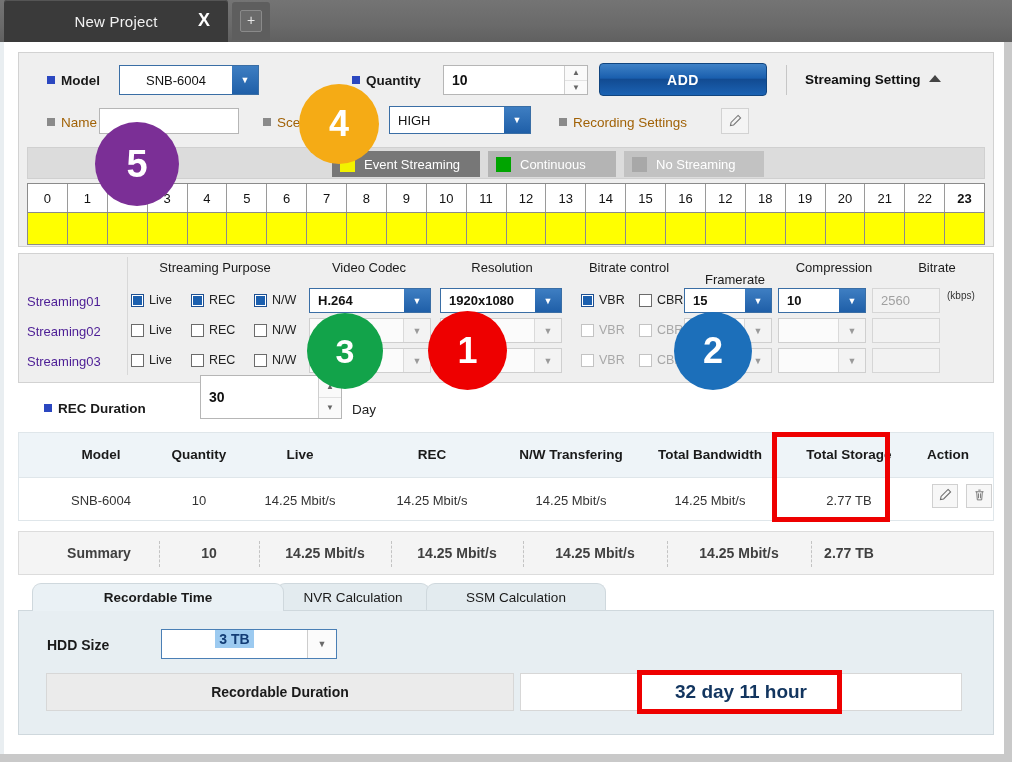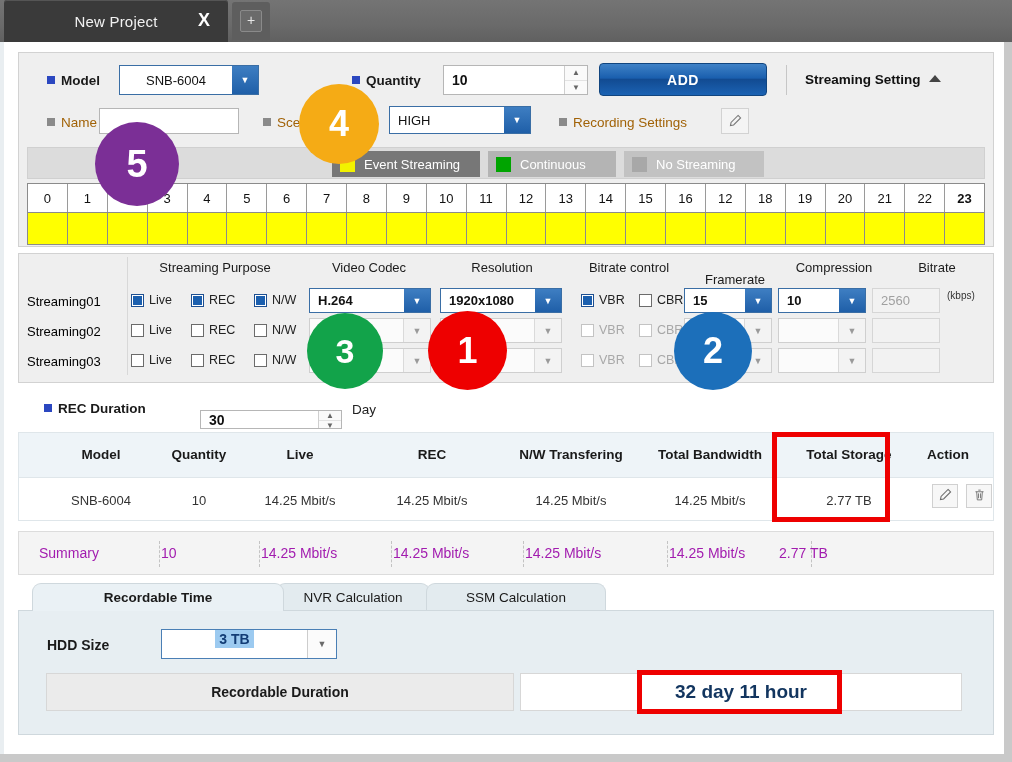--- a/index.html
+++ b/index.html
@@ -332,21 +332,21 @@
     position: absolute;
     top: 6px;
     font-size: 13px;
     color: #1b1b1b;
     text-align: center;
     white-space: nowrap;
   }
   .strow-label {
     position: absolute;
     font-size: 13px;
-    color: #000000;
+    color: #4c1d95;
     white-space: nowrap;
     text-align: center;
   }
   .headsep{
     position:absolute;
     top: 3px;
     width: 1px; height: 118px;
     background: #d8d8d8;
   }
   .chk {
@@ -440,24 +440,24 @@
     position: absolute;
     left: 18px; top: 531px;
     width: 976px; height: 44px;
     background: #f4f4f4;
     border: 1px solid #dcdcdc;
     box-sizing: border-box;
   }
   .sumcell {
     position: absolute;
     top: 13px;
-    text-align: left;
-    font-weight: normal;
+    text-align: center;
+    font-weight: bold;
     font-size: 14px;
-    color: #a21caf;
+    color: #404040;
     white-space: nowrap;
   }
   .sumsep {
     position: absolute;
     top: 9px;
     width: 1px; height: 26px;
     border-left: 1px dashed #c3c3c3;
   }
 
   
@@ -857,21 +857,21 @@
     <div class="combo disabled" style="left:759px;top:94px;width:88px;height:25px;">
       <div class="val left"></div>
       <div class="arrow">▼</div>
     </div>
     <div class="bitratefield" style="left:853px;top:94px;width:68px;height:25px;"></div>
   </div>
 
   <div style="position:absolute;left:44px;top:401px;">
     <span class="bullet"></span><span class="lbl">REC Duration</span>
   </div>
-  <div class="spin" style="left:200px;top:410px;width:142px;height:19px;justify-content:flex-end;">
+  <div class="spin" style="left:200px;top:375px;width:142px;height:44px;justify-content:flex-end;">
     <div class="sval">30</div>
     <div class="sbtns">
       <span>▲</span>
       <span>▼</span>
     </div>
   </div>
   <div style="position:absolute;left:352px;top:402px;font-size:13.5px;color:#222;">Day</div>
 
   <div id="resultsTable">
     <div id="resHeader"></div>

